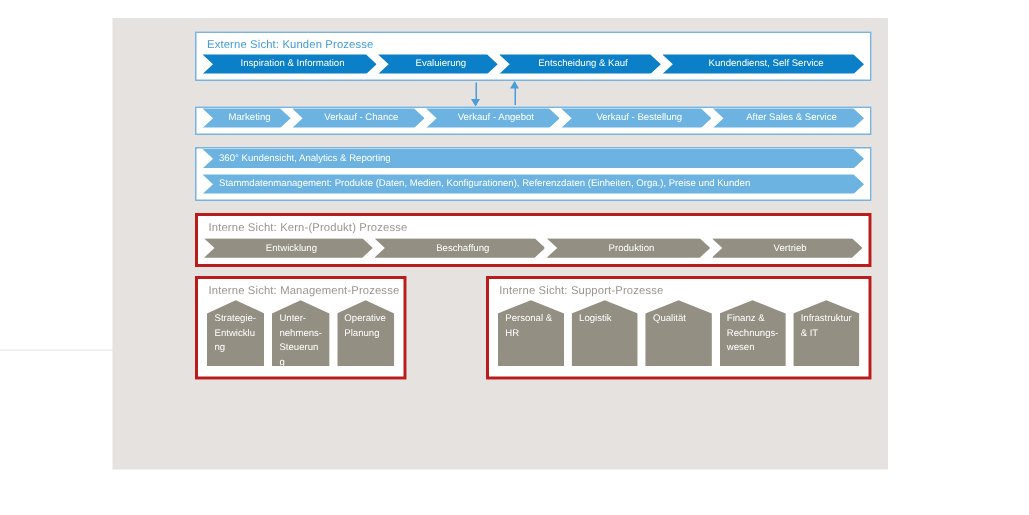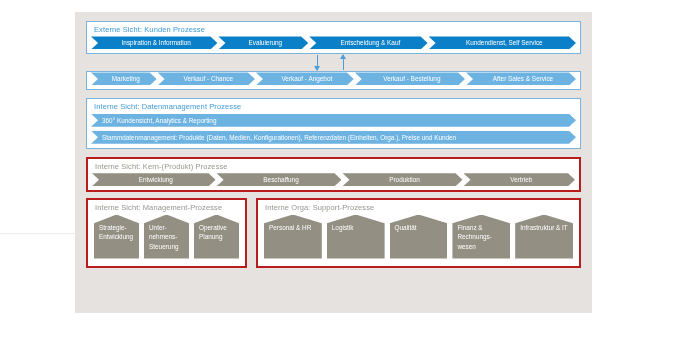--- a/index.html
+++ b/index.html
@@ -35,20 +35,21 @@
     background: #e6e2df;
     box-sizing: border-box;
     padding: 9px 11px;
   }
 
   
   .section {
     background: #ffffff;
     box-sizing: border-box;
     position: relative;
+    margin-left: 44px;
   }
   .section.blue   { border: 1px solid #79b4de; }
   .section.grey   { border: 2px solid #b91c1c; }
 
   .section-title {
     font-size: 7.5px;
     letter-spacing: 0.1px;
     padding: 3px 0 2px 7px;
     line-height: 1.25;
     white-space: nowrap;
@@ -177,21 +178,20 @@
       <div class="chev lite-blue" style="flex-grow:1.02">Verkauf - Chance</div>
       <div class="chev lite-blue" style="flex-grow:1.0">Verkauf - Angebot</div>
       <div class="chev lite-blue" style="flex-grow:1.14">Verkauf - Bestellung</div>
       <div class="chev lite-blue" style="flex-grow:1.06">After Sales &amp; Service</div>
     </div>
   </div>
 
   <div class="spacer-8"></div>
 
   <div class="section blue">
-    <div class="section-title title-blue">Interne Sicht: Datenmanagement Prozesse</div>
     <div class="chev-row-full">
       <div class="chev lite-blue wide">360° Kundensicht, Analytics &amp; Reporting</div>
       <div class="chev lite-blue wide">Stammdatenmanagement: Produkte (Daten, Medien, Konfigurationen), Referenzdaten (Einheiten, Orga.), Preise und Kunden</div>
     </div>
   </div>
 
   <div class="spacer-8"></div>
 
   <div class="section grey">
     <div class="section-title title-grey">Interne Sicht: Kern-(Produkt) Prozesse</div>
@@ -210,21 +210,21 @@
     <div class="section grey box-mgmt">
       <div class="section-title title-grey">Interne Sicht: Management-Prozesse</div>
       <div class="pent-row">
         <div class="pent">Strategie-Entwicklung</div>
         <div class="pent">Unter-nehmens-Steuerung</div>
         <div class="pent">Operative Planung</div>
       </div>
     </div>
 
     <div class="section grey box-supp">
-      <div class="section-title title-grey">Interne Orga: Support-Prozesse</div>
+      <div class="section-title title-grey">Interne Sicht: Support-Prozesse</div>
       <div class="pent-row">
         <div class="pent">Personal &amp; HR</div>
         <div class="pent">Logistik</div>
         <div class="pent">Qualität</div>
         <div class="pent">Finanz &amp; Rechnungs-wesen</div>
         <div class="pent">Infrastruktur &amp; IT</div>
       </div>
     </div>
 
   </div>

